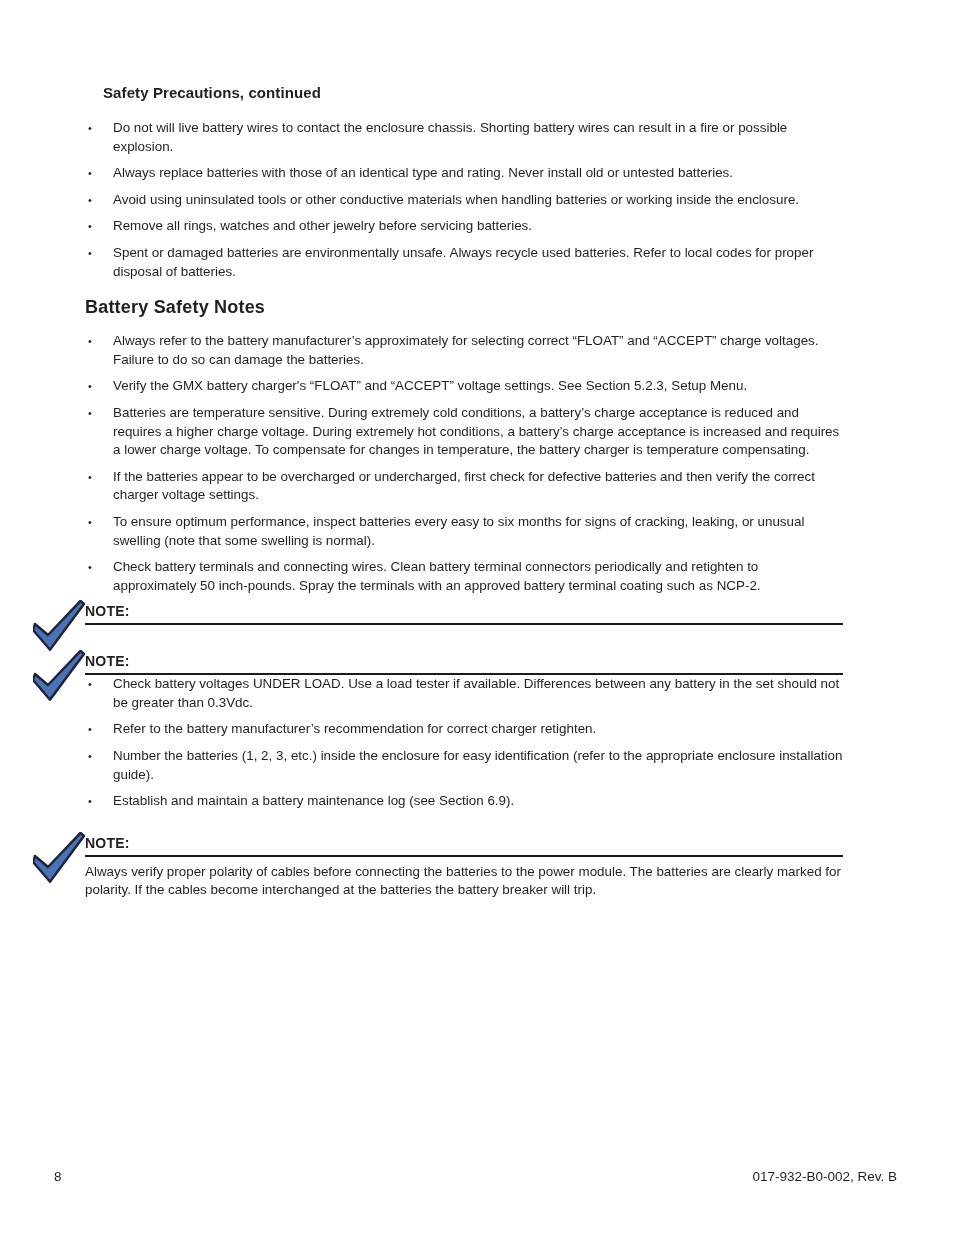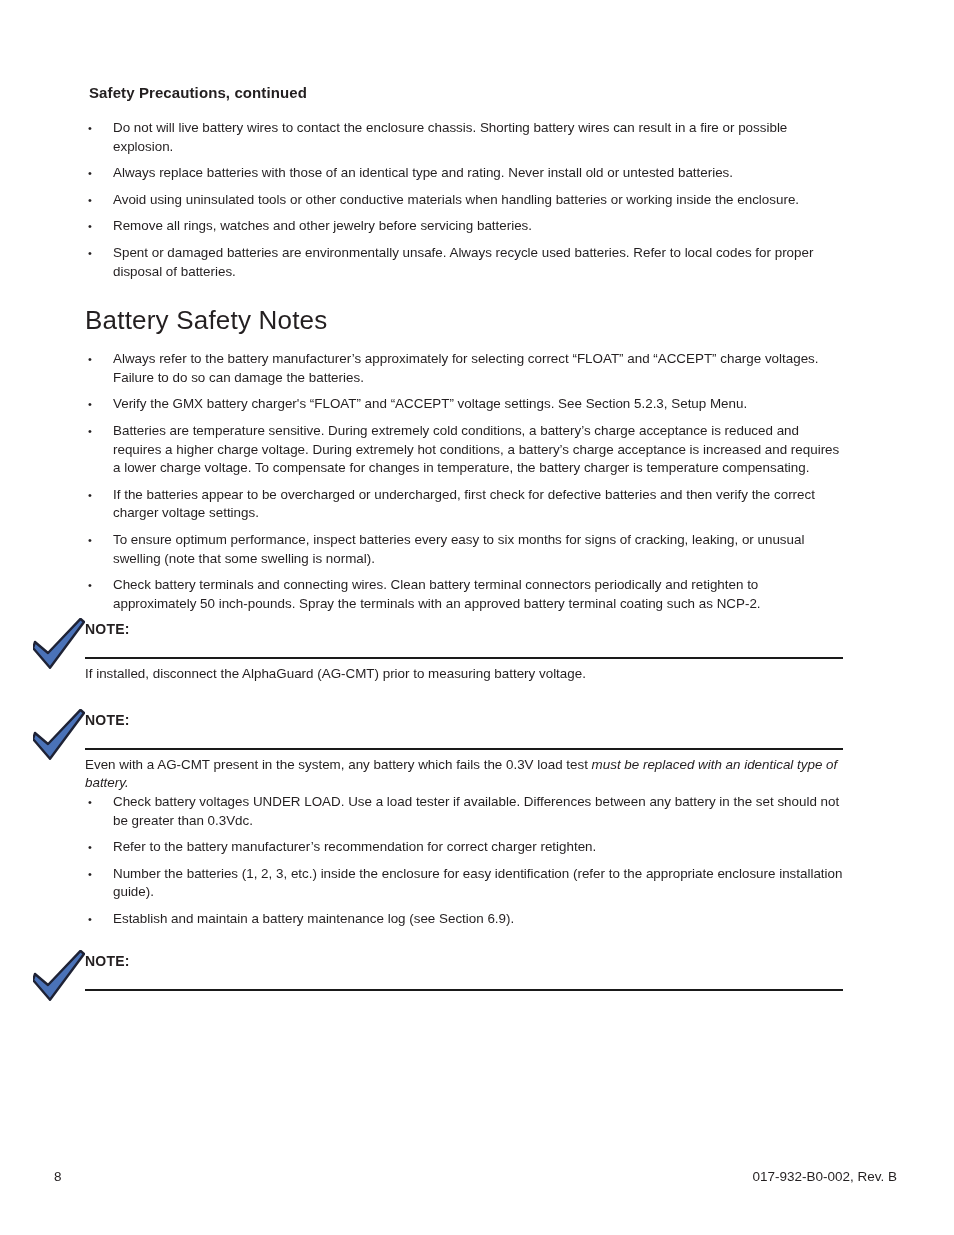--- a/index.html
+++ b/index.html
@@ -9,27 +9,27 @@
     position: relative;
     width: 954px;
     height: 1235px;
     background: #ffffff;
     overflow: hidden;
     padding: 84px 111px 0 85px;
   }
   .subheading {
     font-size: 15px;
     font-weight: bold;
-    margin: 0 0 18px 4px;
+    margin: 0 0 18px 18px;
     letter-spacing: 0.1px;
   }
   .main-heading {
-    font-size: 26px;
-    font-weight: normal;
-    margin: 24px 0 14px 0;
+    font-size: 18px;
+    font-weight: bold;
+    margin: 16px 0 14px 0;
     letter-spacing: 0.2px;
   }
   ul.bullets { list-style: none; margin: 0; padding: 0; }
   ul.bullets li {
     display: flex;
     font-size: 13.4px;
     line-height: 18.6px;
     margin-bottom: 8px;
   }
   ul.bullets .marker {
@@ -41,21 +41,21 @@
   }
   ul.bullets .li-text { flex: 1 1 auto; }
   .note { position: relative; }
   .note-1 { margin-top: 8px; }
   .note-2 { margin-top: 28px; }
   .note-3 { margin-top: 24px; }
   .list-after-note { margin-top: 24px; }
   .note-head {
     font-size: 14px;
     font-weight: bold;
-    padding-bottom: 20px;
+    padding-bottom: 4px;
     border-bottom: 2px solid #1a1a1a;
     letter-spacing: 0.2px;
   }
   .note-text {
     margin-top: 6px;
     font-size: 13.4px;
     line-height: 18.6px;
   }
   .note-text em { font-style: italic; }
   .check {
@@ -135,31 +135,29 @@
       </li>
   </ul>
 
   <div class="note note-1">
     <span class="check">
       <svg width="52" height="51" viewBox="0 0 52 51" xmlns="http://www.w3.org/2000/svg">
         <polygon points="2,24 15,35 47.5,0.8 51,4 17,49.8 0,30" fill="#4a72b8" stroke="#1e2235" stroke-width="2.4" stroke-linejoin="round"></polygon>
       </svg>
     </span>
     <div class="note-head">NOTE:</div>
-    <p class="note-text"><span>If installed, disconnect the AlphaGuard (AG-CMT) prior to measuring battery voltage.</span></p>
   </div>
 
   <div class="note note-2">
     <span class="check">
       <svg width="52" height="51" viewBox="0 0 52 51" xmlns="http://www.w3.org/2000/svg">
         <polygon points="2,24 15,35 47.5,0.8 51,4 17,49.8 0,30" fill="#4a72b8" stroke="#1e2235" stroke-width="2.4" stroke-linejoin="round"></polygon>
       </svg>
     </span>
     <div class="note-head">NOTE:</div>
-    <p class="note-text"><span>Even with a AG-CMT present in the system, any battery which fails the 0.3V load test </span><em>must be replaced with an identical type of battery.</em></p>
   </div>
 
   <ul class="bullets list-after-note">
     <li>
         <span class="marker">•</span>
         <span class="li-text">Check battery voltages UNDER LOAD. Use a load tester if available. Differences between any battery in the set should not be greater than 0.3Vdc.</span>
       </li>
     <li>
         <span class="marker">•</span>
         <span class="li-text">Refer to the battery manufacturer’s recommendation for correct charger retighten.</span>
@@ -174,20 +172,21 @@
       </li>
   </ul>
 
   <div class="note note-3">
     <span class="check">
       <svg width="52" height="51" viewBox="0 0 52 51" xmlns="http://www.w3.org/2000/svg">
         <polygon points="2,24 15,35 47.5,0.8 51,4 17,49.8 0,30" fill="#4a72b8" stroke="#1e2235" stroke-width="2.4" stroke-linejoin="round"></polygon>
       </svg>
     </span>
     <div class="note-head">NOTE:</div>
+    <p class="note-text"><span>Always verify proper polarity of cables before connecting the batteries to the power module. The batteries are clearly marked for polarity. If the cables become interchanged at the batteries the battery breaker will trip.</span></p>
   </div>
 
   <div class="footer">
     <span>8</span>
     <span>017-932-B0-002, Rev. B</span>
   </div>
 
 </div>
 
 </body></html>

